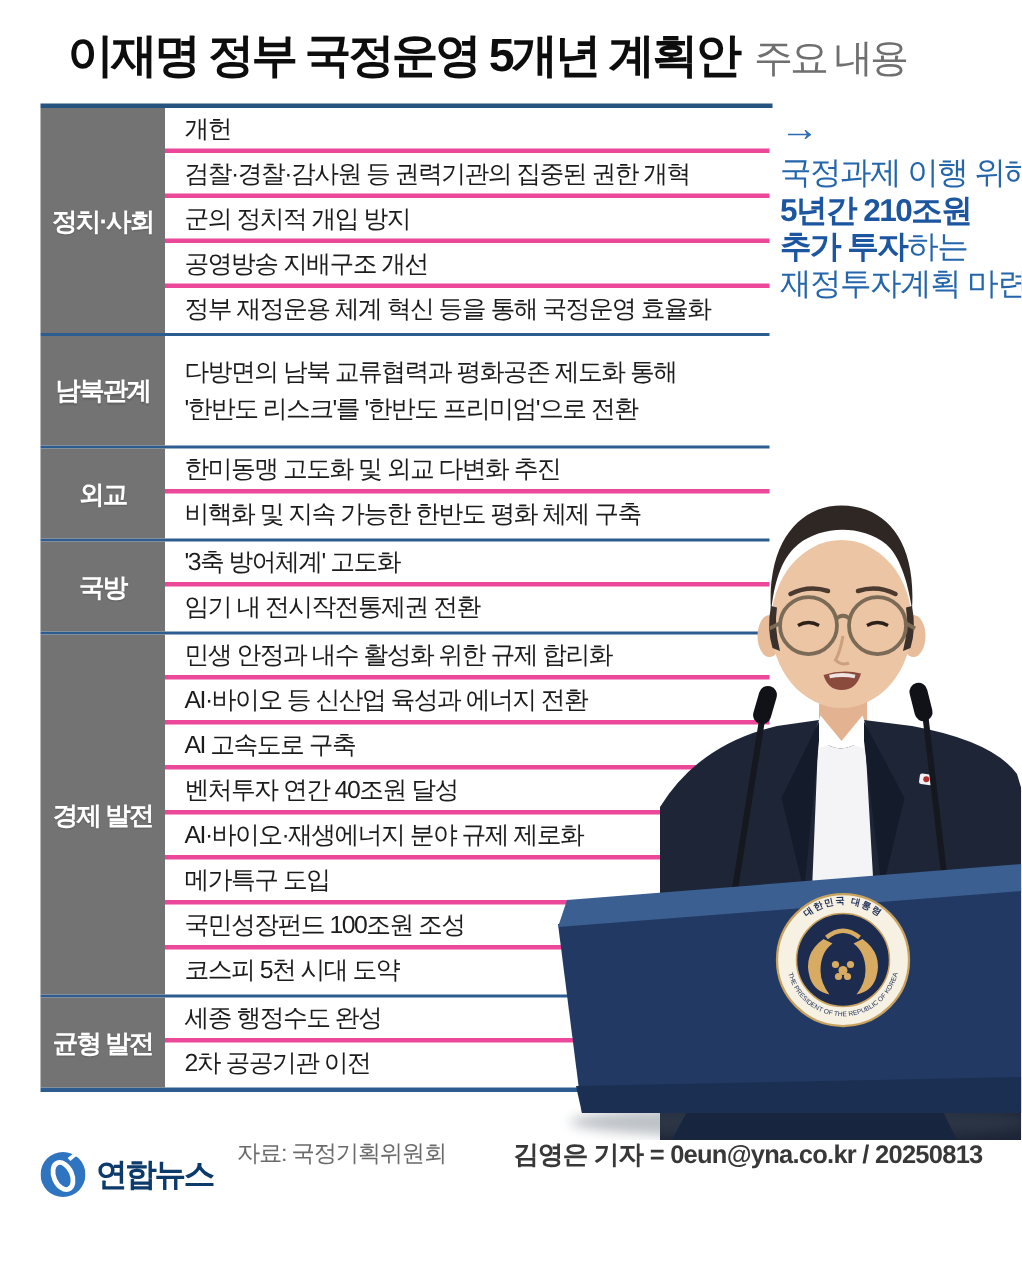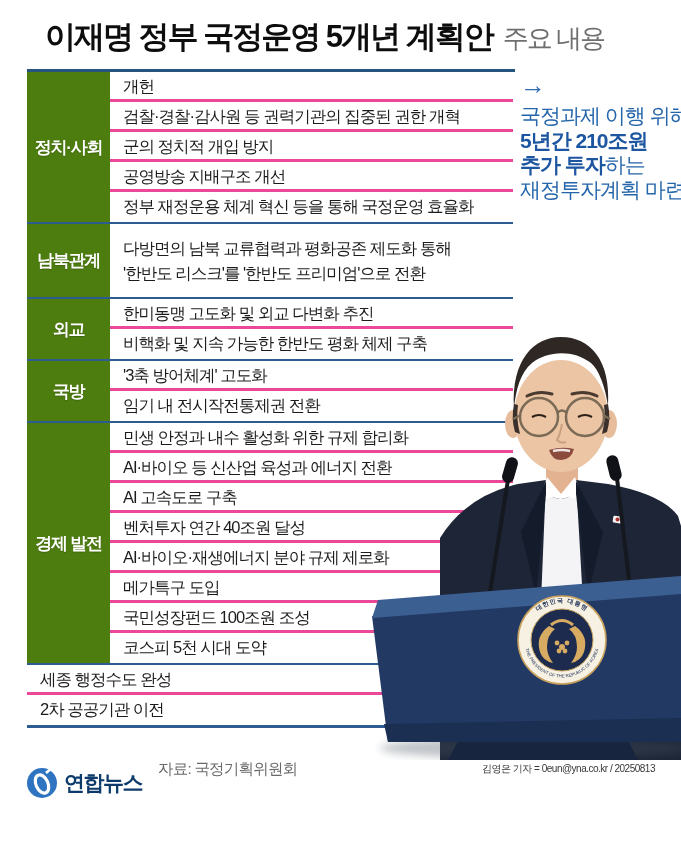--- a/index.html
+++ b/index.html
@@ -9,21 +9,21 @@
   
   .header{position:absolute;left:27px;top:16px;white-space:nowrap;}
   .title-main{font-size:31px;font-weight:bold;color:#0d0d0d;letter-spacing:-2px;margin-left:18px;}
   .title-sub{font-size:26px;font-weight:normal;color:#6f6f6f;letter-spacing:-2px;margin-left:10px;}
   .title-rule{position:absolute;left:27px;top:69px;width:488px;height:3px;background:#27537f;}
 
   
   .gtable{position:absolute;left:27px;top:72px;width:486px;border-bottom:3px solid #2c5c90;}
   .section{display:flex;border-top:2px solid #2c5c90;}
   .section:first-child{border-top:none;}
-  .cat{width:83px;flex:0 0 83px;background:#4d7c0f;color:#ffffff;font-weight:bold;font-size:17px;
+  .cat{width:83px;flex:0 0 83px;background:#737373;color:#ffffff;font-weight:bold;font-size:17px;
        letter-spacing:-1.2px;display:flex;align-items:center;justify-content:center;
        text-shadow:0 1px 1px rgba(0,0,0,.18);}
   .items{flex:1;min-width:0;}
   .row{height:30px;line-height:29px;box-sizing:border-box;padding-left:13px;font-size:16.5px;color:#1c1c1c;
        letter-spacing:-1px;border-bottom:3px solid #ec4899;white-space:nowrap;}
   .items .row:last-child{border-bottom:none;}
   .row.tall{height:73px;line-height:25px;display:flex;align-items:center;white-space:pre-line;}
 
   
   .annotation{position:absolute;left:520px;top:72px;width:156px;}
@@ -32,21 +32,21 @@
   .ann-bold{font-weight:bold;color:#1c55a0;}
 
   
   .photo{position:absolute;left:370px;top:330px;width:311px;height:430px;}
 
   
   .footer{position:absolute;left:27px;right:26px;top:752px;height:34px;display:flex;align-items:center;}
   .logo{display:flex;align-items:center;gap:7px;margin-top:28px;}
   .logo-text{font-size:21px;font-weight:bold;color:#0c3a6a;letter-spacing:-1.5px;}
   .source{margin-left:16px;font-size:15.5px;color:#6a6a6a;letter-spacing:-0.8px;}
-  .credit{margin-left:auto;font-size:10px;color:#383838;letter-spacing:-0.5px;white-space:nowrap;}
+  .credit{margin-left:auto;font-size:17px;color:#383838;letter-spacing:-0.5px;white-space:nowrap;font-weight:bold;}
 </style>
 </head>
 <body>
 
 <div class="page">
 
   <div class="header">
     <span class="title-main">이재명 정부 국정운영 5개년 계획안</span><span class="title-sub">주요 내용</span>
   </div>
   <div class="title-rule"></div>
@@ -96,20 +96,21 @@
         <div class="row">AI 고속도로 구축</div>
         <div class="row">벤처투자 연간 40조원 달성</div>
         <div class="row">AI·바이오·재생에너지 분야 규제 제로화</div>
         <div class="row">메가특구 도입</div>
         <div class="row">국민성장펀드 100조원 조성</div>
         <div class="row">코스피 5천 시대 도약</div>
       </div>
     </div>
 
     <div class="section">
+      <div class="cat">균형 발전</div>
       <div class="items">
         <div class="row">세종 행정수도 완성</div>
         <div class="row">2차 공공기관 이전</div>
       </div>
     </div>
 
   </div>
 
   <div class="annotation">
     <div class="ann-arrow">→</div>

